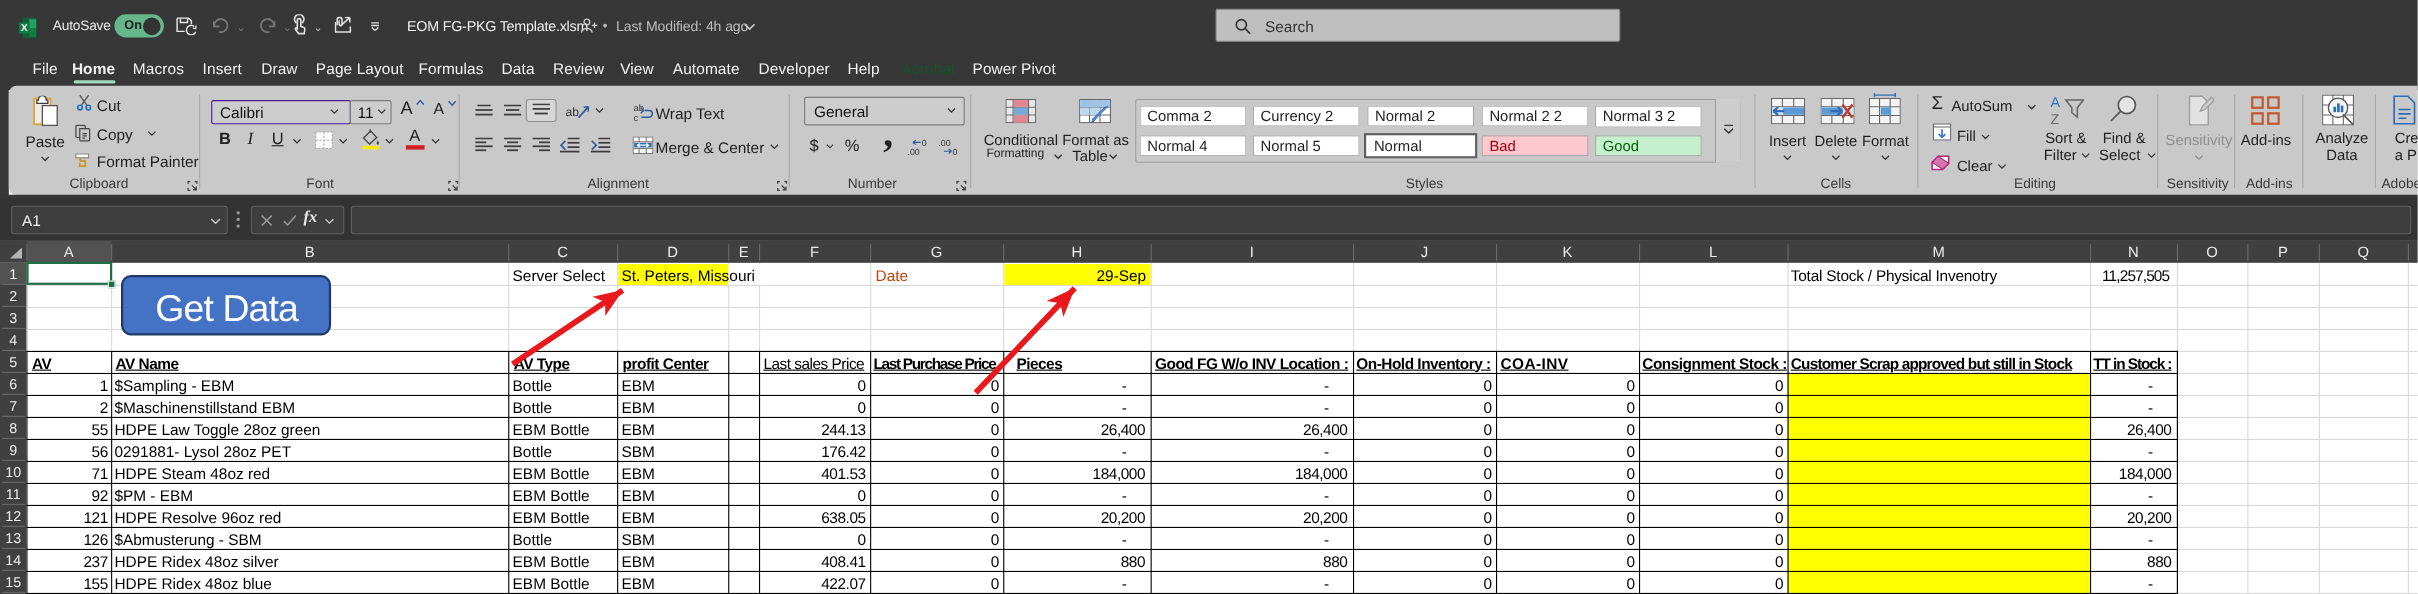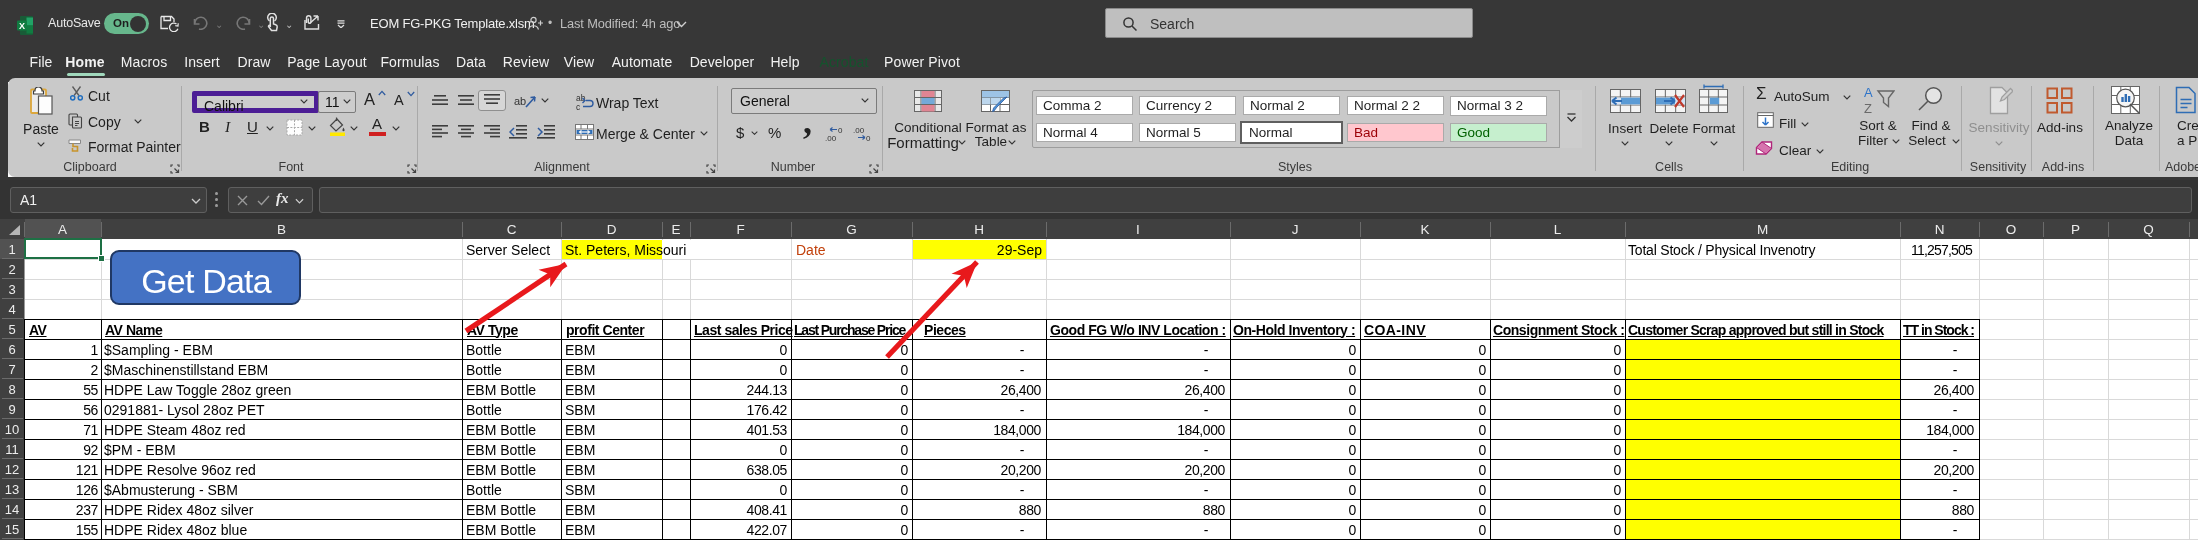--- a/index.html
+++ b/index.html
@@ -115,21 +115,21 @@
       <path d="M2 1 L13.5 1 L13.5 4.5 L2 4.5 Z" fill="#fafafa" stroke="#888" stroke-width="1"></path>
       <path d="M6 4.5 L6 7.5 L10.5 7.5 L10.5 12 L5.5 12 L5.5 9" fill="none" stroke="#c8942b" stroke-width="1.6"></path>
     </svg>
 <div style="position:absolute;left:88px;top:138.5px;font-size:14px;color:#1f1f1f;white-space:nowrap;">Format Painter</div>
 <div style="position:absolute;left:90px;transform:translateX(-50%);top:159.5px;font-size:12.5px;color:#3a3a3a;white-space:nowrap;">Clipboard</div>
 <svg class="ab" style="left:170px;top:164px" width="10" height="10" viewBox="0 0 10 10" fill="none" stroke="#444" stroke-width="1.2">
       <path d="M1 3 V1 H3 M7 1 H9 V3 M1 7 V9 H3"></path>
       <path d="M4.5 4.5 L8.5 8.5 M8.5 5.5 V8.5 H5.5"></path>
     </svg>
 <div style="position:absolute;left:181px;top:86px;width:1px;height:85px;background:#a9a9a9;"></div>
-<div class="ab" style="left:192px;top:91px;width:127px;height:22px;border:5px solid #4c1d95;background:#cdcdcd;border-radius:2px;">
+<div class="ab" style="left:192px;top:91px;width:127px;height:22px;border:1px solid #4c1d95;background:#cdcdcd;border-radius:2px;">
 <div class="ab" style="left:7px;top:2px;font-size:14px;color:#111;">Calibri</div>
     </div>
 <svg class="ab" style="left:300px;top:99px" width="8" height="5.0" viewBox="0 0 10 6.4" fill="none" stroke="#333" stroke-width="1.5">
       <path d="M0.8 0.8 L5 5 L9.2 0.8"></path>
     </svg>
 <div class="ab" style="left:318px;top:91px;width:38px;height:22px;border:1px solid #7b7b7b;background:#cdcdcd;border-radius:2px;">
 <div class="ab" style="left:6px;top:2px;font-size:14px;color:#111;">11</div>
     </div>
 <svg class="ab" style="left:343px;top:99px" width="8" height="5.0" viewBox="0 0 10 6.4" fill="none" stroke="#333" stroke-width="1.5">
       <path d="M0.8 0.8 L5 5 L9.2 0.8"></path>
@@ -284,21 +284,21 @@
     </svg>
 <div style="position:absolute;left:882px;top:86px;width:1px;height:85px;background:#a9a9a9;"></div>
 <svg class="ab" style="left:914px;top:90px" width="28" height="22" viewBox="0 0 28 22">
       <rect x="0.5" y="0.5" width="27" height="21" fill="#e8e8e8" stroke="#666"></rect>
       <path d="M0.5 7.5 H27.5 M0.5 14.5 H27.5 M7 0.5 V22 M21 0.5 V22" stroke="#666"></path>
       <rect x="7.5" y="1" width="13" height="6" fill="#e08593"></rect>
       <rect x="7.5" y="8" width="13" height="6" fill="#74a9d8"></rect>
       <rect x="7.5" y="15" width="13" height="6.5" fill="#e08593"></rect>
     </svg>
 <div style="position:absolute;left:928px;transform:translateX(-50%);top:119.5px;font-size:13.5px;color:#1f1f1f;white-space:nowrap;">Conditional</div>
-<div style="position:absolute;left:923px;transform:translateX(-50%);top:134px;font-size:15px;color:#1f1f1f;white-space:nowrap;">Formatting</div>
+<div style="position:absolute;left:923px;transform:translateX(-50%);top:134px;font-size:11px;color:#1f1f1f;white-space:nowrap;">Formatting</div>
 <svg class="ab" style="left:958px;top:140px" width="8" height="5.0" viewBox="0 0 10 6.4" fill="none" stroke="#333" stroke-width="1.5">
       <path d="M0.8 0.8 L5 5 L9.2 0.8"></path>
     </svg>
 <svg class="ab" style="left:981px;top:90px" width="29" height="22" viewBox="0 0 29 22">
       <rect x="0.5" y="0.5" width="28" height="21" fill="#fff" stroke="#666"></rect>
       <path d="M0.5 7.5 H28.5 M0.5 14.5 H28.5 M9.5 0.5 V21.5 M19 0.5 V21.5" stroke="#666"></path>
       <rect x="1" y="1" width="27" height="6.5" fill="#9dc3e6"></rect>
       <rect x="1" y="8" width="8.5" height="6.5" fill="#bdd7ee"></rect>
       <rect x="10" y="8" width="9" height="6.5" fill="#bdd7ee"></rect>
       <path d="M26 7 L16 17 L13 21 L11.5 21.5 L12.5 18 L22.5 8 Z" fill="#4d94d8" stroke="#2f5b9f" stroke-width="0.8"></path>
@@ -637,21 +637,21 @@
 <div style="position:absolute;left:24px;top:439px;width:1956px;height:1px;background:#000;"></div>
 <div style="position:absolute;left:24px;top:459px;width:1956px;height:1px;background:#000;"></div>
 <div style="position:absolute;left:24px;top:479px;width:1956px;height:1px;background:#000;"></div>
 <div style="position:absolute;left:24px;top:499px;width:1956px;height:1px;background:#000;"></div>
 <div style="position:absolute;left:24px;top:519px;width:1956px;height:1px;background:#000;"></div>
 <div style="position:absolute;left:24px;top:539px;width:1956px;height:1px;background:#000;"></div>
 <div style="position:absolute;left:29px;top:321.5px;font-size:14px;color:#000;font-weight:bold;white-space:nowrap;text-decoration:underline;letter-spacing:-0.45px;">AV</div>
 <div style="position:absolute;left:105px;top:321.5px;font-size:14px;color:#000;font-weight:bold;white-space:nowrap;text-decoration:underline;letter-spacing:-0.45px;">AV Name</div>
 <div style="position:absolute;left:467px;top:321.5px;font-size:14px;color:#000;font-weight:bold;white-space:nowrap;text-decoration:underline;letter-spacing:-0.45px;">AV Type</div>
 <div style="position:absolute;left:566px;top:321.5px;font-size:14px;color:#000;font-weight:bold;white-space:nowrap;text-decoration:underline;letter-spacing:-0.45px;">profit Center</div>
-<div style="position:absolute;left:694px;top:321.5px;font-size:14px;color:#000;font-weight:bold;white-space:nowrap;text-decoration:underline;letter-spacing:-0.45px;">Last sales Price</div>
+<div style="position:absolute;left:694px;top:321.5px;font-size:14px;color:#000;font-weight:normal;white-space:nowrap;text-decoration:underline;letter-spacing:-0.45px;">Last sales Price</div>
 <div style="position:absolute;left:794px;top:321.5px;font-size:14px;color:#000;font-weight:bold;white-space:nowrap;text-decoration:underline;letter-spacing:-1.2px;">Last Purchase Price</div>
 <div style="position:absolute;left:924px;top:321.5px;font-size:14px;color:#000;font-weight:bold;white-space:nowrap;text-decoration:underline;letter-spacing:-0.45px;">Pieces</div>
 <div style="position:absolute;left:1050px;top:321.5px;font-size:14px;color:#000;font-weight:bold;white-space:nowrap;text-decoration:underline;letter-spacing:-0.45px;">Good FG W/o INV Location :</div>
 <div style="position:absolute;left:1233px;top:321.5px;font-size:14px;color:#000;font-weight:bold;white-space:nowrap;text-decoration:underline;letter-spacing:-0.45px;">On-Hold Inventory :</div>
 <div style="position:absolute;left:1364px;top:321.5px;font-size:14px;color:#000;font-weight:bold;white-space:nowrap;text-decoration:underline;letter-spacing:0.4px;">COA-INV</div>
 <div style="position:absolute;left:1493px;top:321.5px;font-size:14px;color:#000;font-weight:bold;white-space:nowrap;text-decoration:underline;letter-spacing:-0.45px;">Consignment Stock :</div>
 <div style="position:absolute;left:1628px;top:321.5px;font-size:14px;color:#000;font-weight:bold;white-space:nowrap;text-decoration:underline;letter-spacing:-0.75px;">Customer Scrap approved but still in Stock</div>
 <div style="position:absolute;left:1903px;top:321.5px;font-size:14px;color:#000;font-weight:bold;white-space:nowrap;text-decoration:underline;letter-spacing:-1.0px;">TT in Stock :</div>
 <div style="position:absolute;right:2100px;top:341.8px;font-size:14px;color:#000;white-space:nowrap;letter-spacing:-0.4px;">1</div>
 <div style="position:absolute;left:104px;top:341.8px;font-size:14px;color:#000;white-space:nowrap;">$Sampling - EBM</div>

